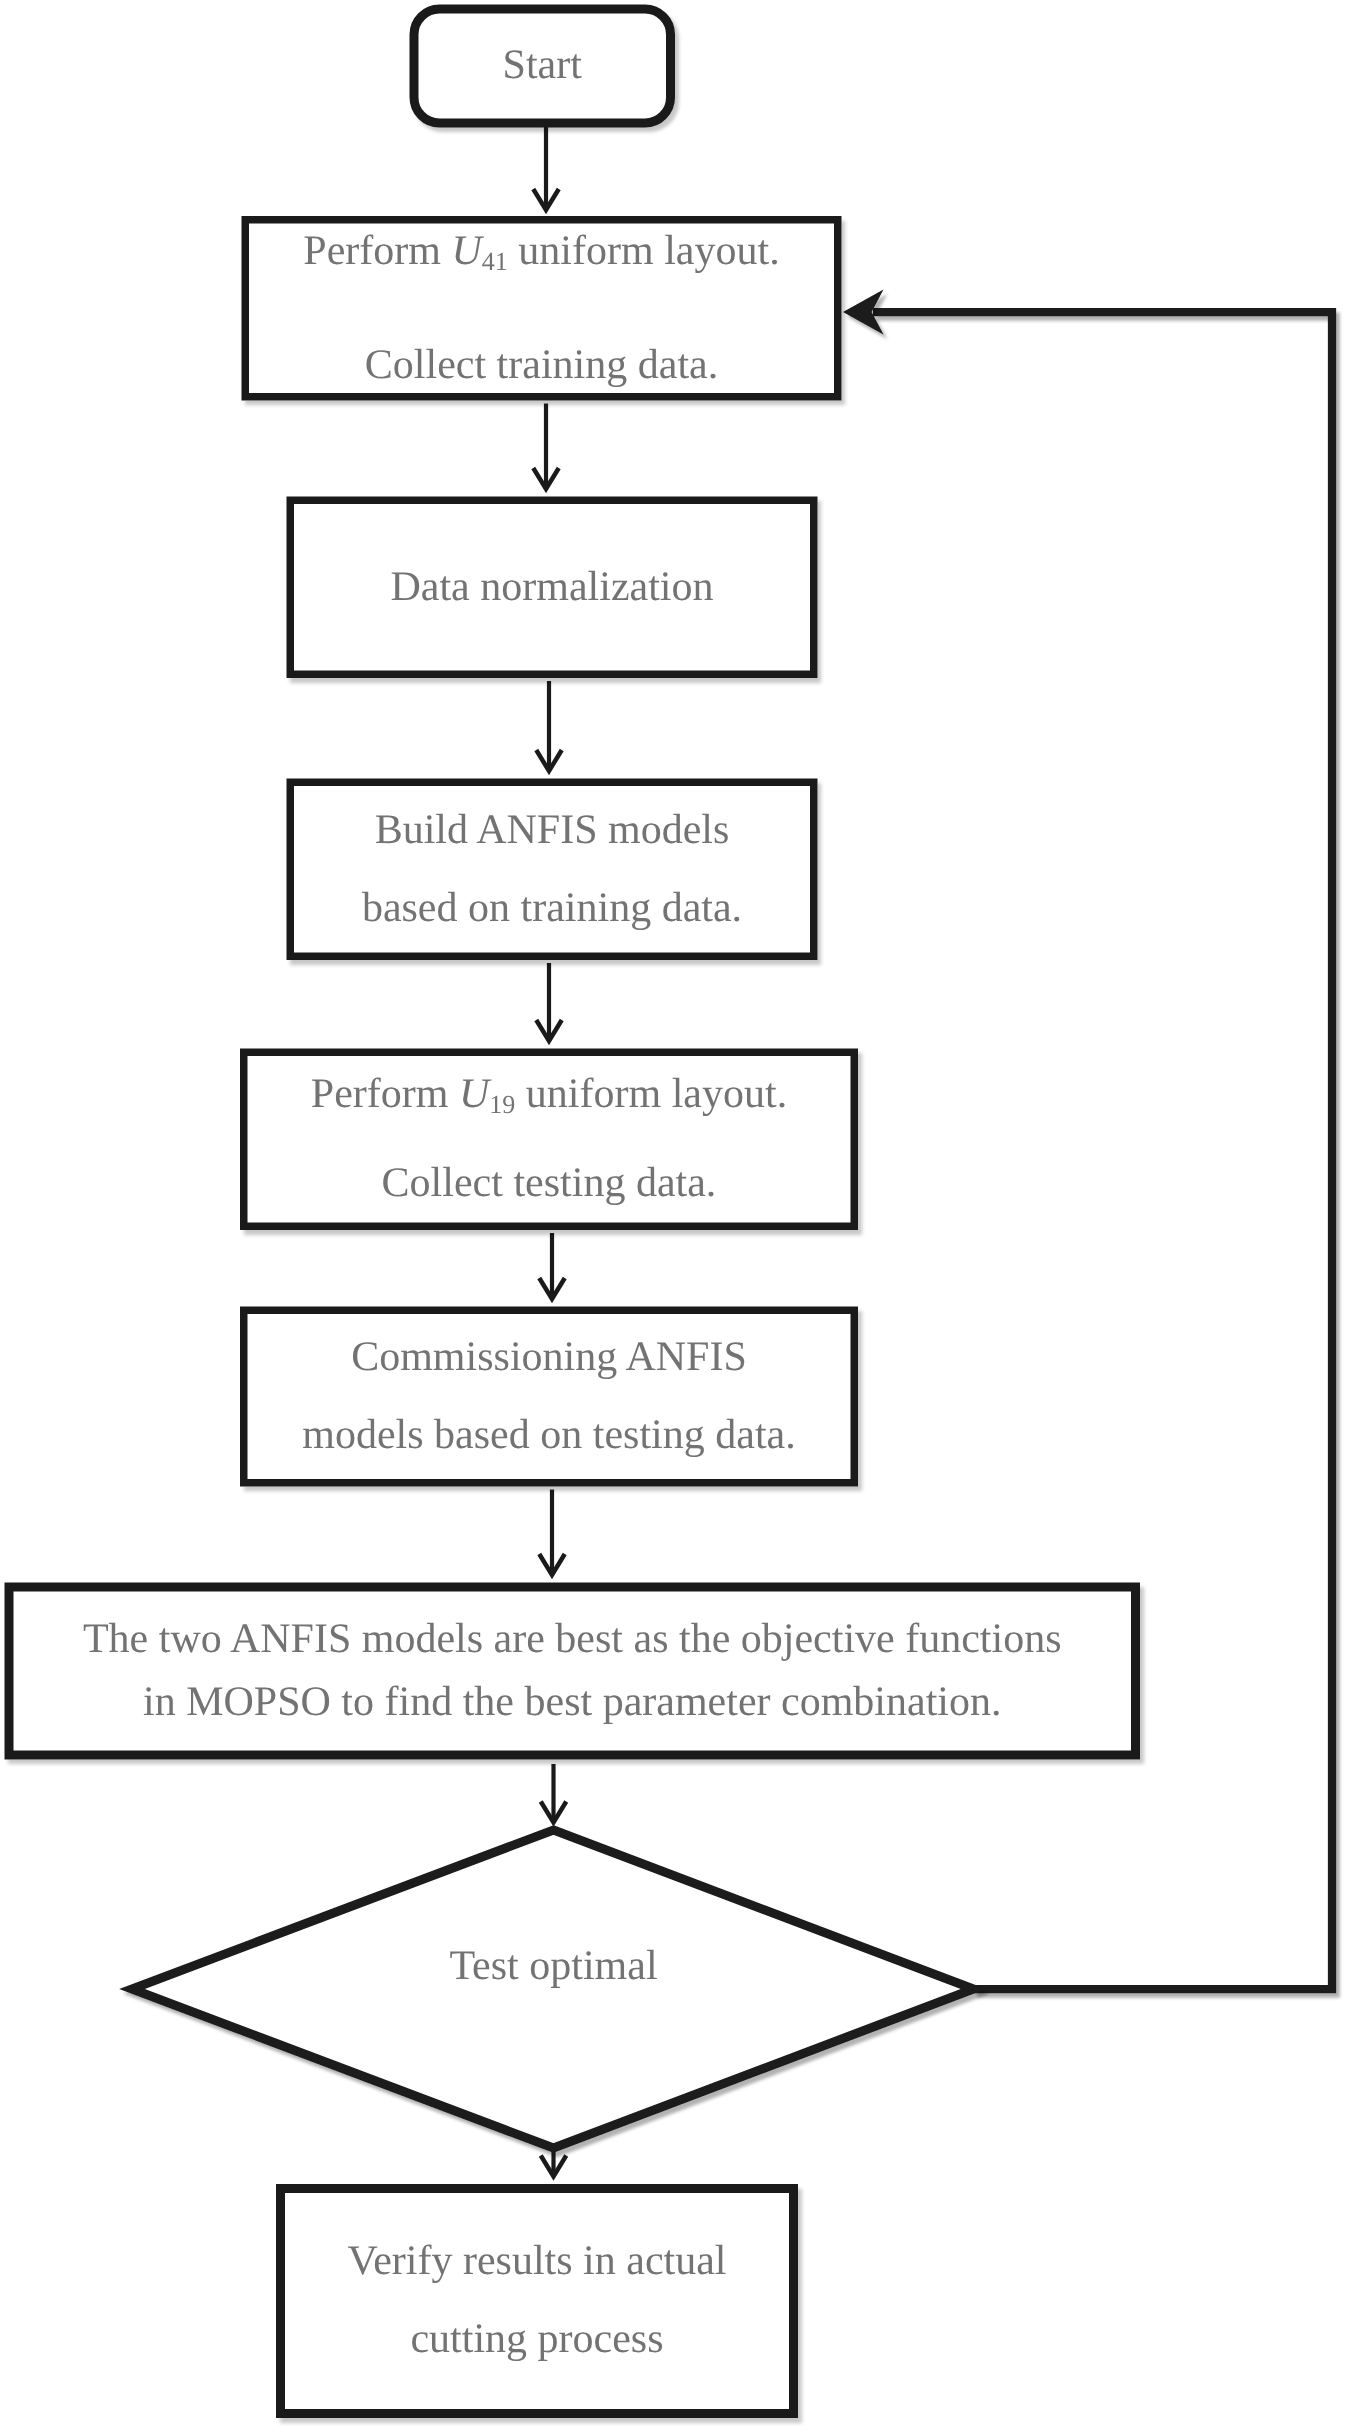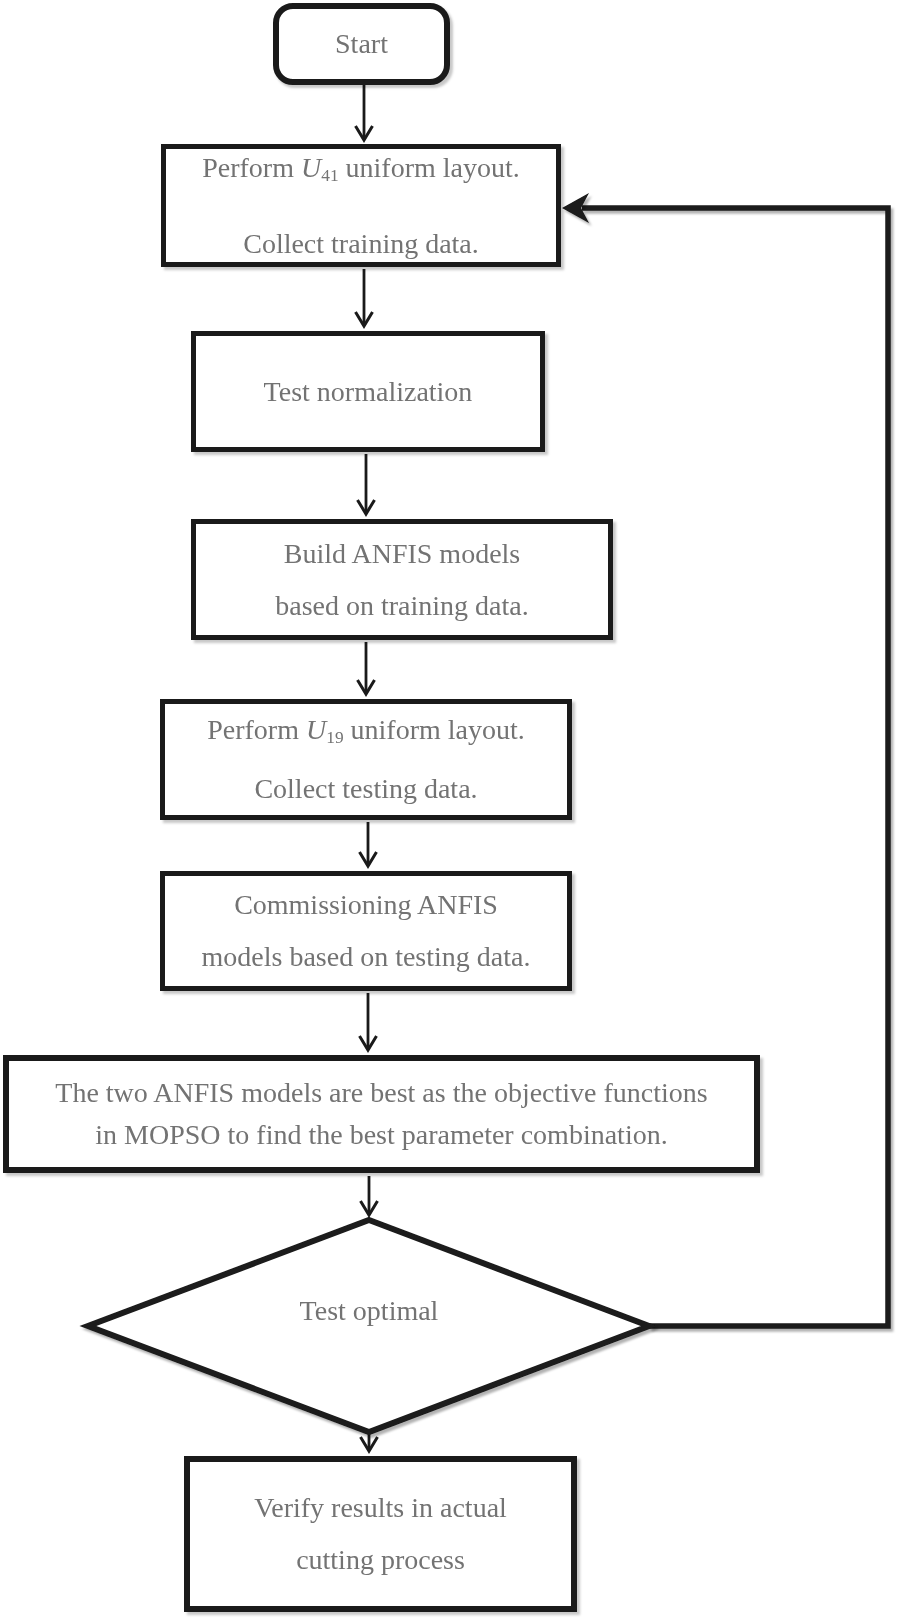--- a/index.html
+++ b/index.html
@@ -37,32 +37,32 @@
   sub { font-size: 0.62em; line-height: 0; vertical-align: -0.25em; }
 
   .terminator {
     left: 273px; top: 3px;
     width: 177px; height: 82px;
     border-width: 6px;
     border-radius: 20px;
   }
   .box-a { left: 161px; top: 144px; width: 400px; height: 123px; gap: 24px; }
   .box-b { left: 191px; top: 331px; width: 354px; height: 121px; }
-  .box-c { left: 191px; top: 519px; width: 422px; height: 121px; }
+  .box-c { left: 191px; top: 519px; width: 354px; height: 121px; }
   .box-d { left: 160px; top: 699px; width: 412px; height: 121px; justify-content: space-between; }
   .box-e { left: 160px; top: 871px; width: 412px; height: 120px; }
   .box-wide {
     left: 3px; top: 1055px;
     width: 757px; height: 118px;
     border-width: 6px;
     line-height: 42px;
   }
   .box-verify {
     left: 184px; top: 1456px;
-    width: 393px; height: 156px;
+    width: 348px; height: 156px;
     border-width: 6px;
   }
   .diamond-label {
     position: absolute;
     left: 169px; top: 1289px;
     width: 400px;
     text-align: center;
     font-size: 28px;
     line-height: 44px;
     z-index: 1;
@@ -102,21 +102,21 @@
   <div class="node terminator">
     <div class="line">Start</div>
   </div>
 
   <div class="node box-a">
     <div class="line"><span>Perform </span><span class="var">U</span><sub>41</sub><span> uniform layout.</span></div>
     <div class="line">Collect training data.</div>
   </div>
 
   <div class="node box-b">
-    <div class="line">Test normalization</div>
+    <div class="line">Data normalization</div>
   </div>
 
   <div class="node box-c">
     <div class="line">Build ANFIS models</div>
     <div class="line">based on training data.</div>
   </div>
 
   <div class="node box-d">
     <div class="line"><span>Perform </span><span class="var">U</span><sub>19</sub><span> uniform layout.</span></div>
     <div class="line">Collect testing data.</div>

